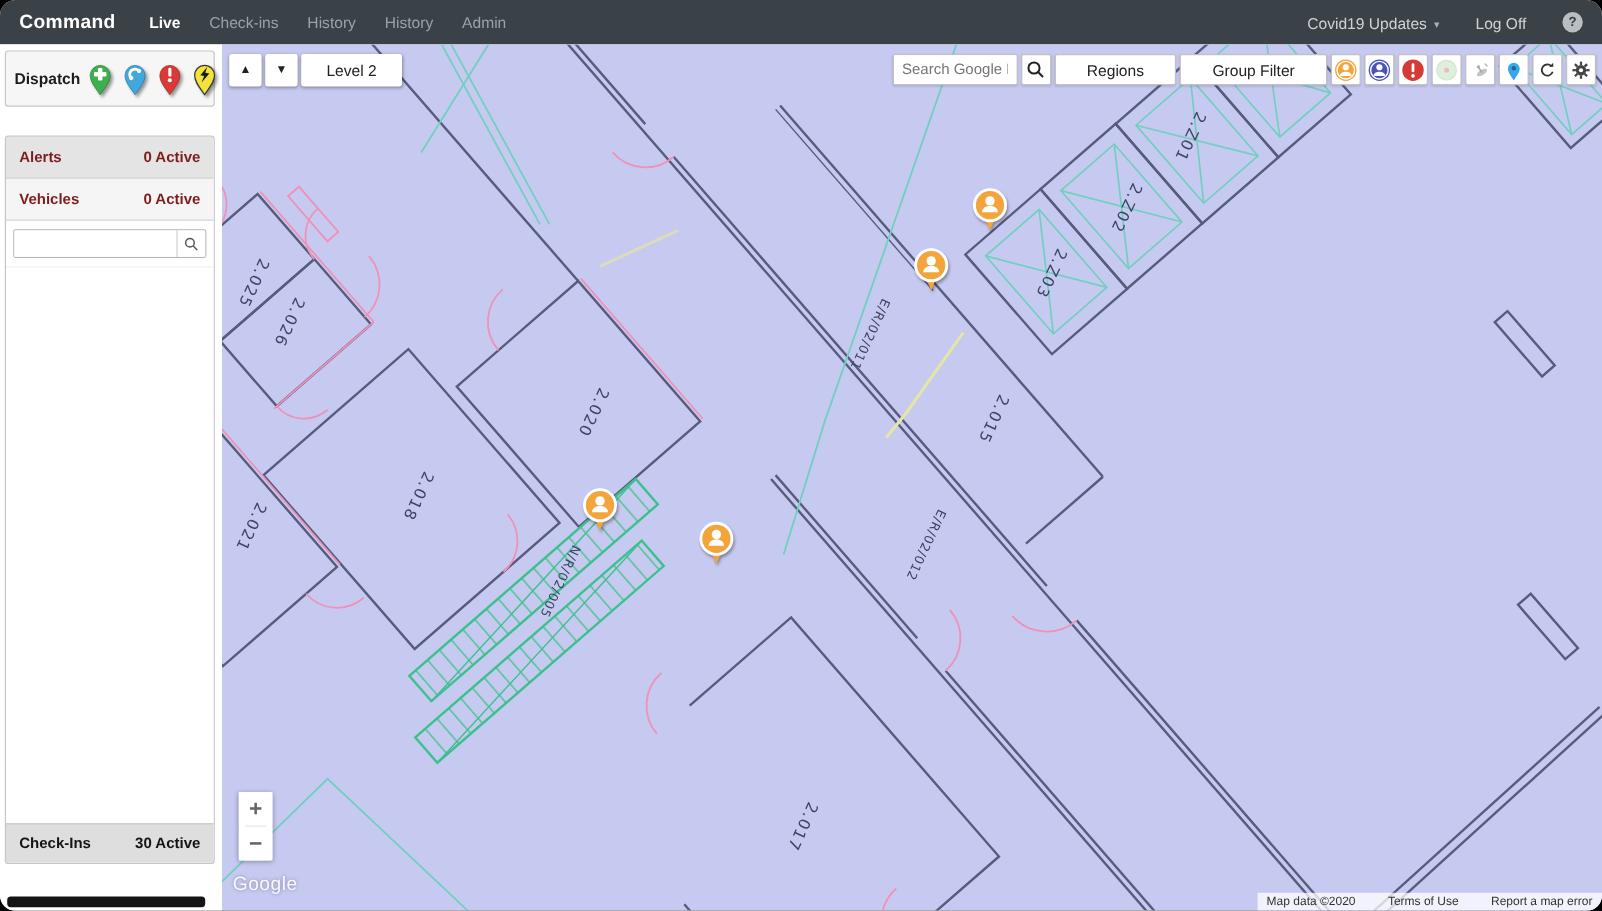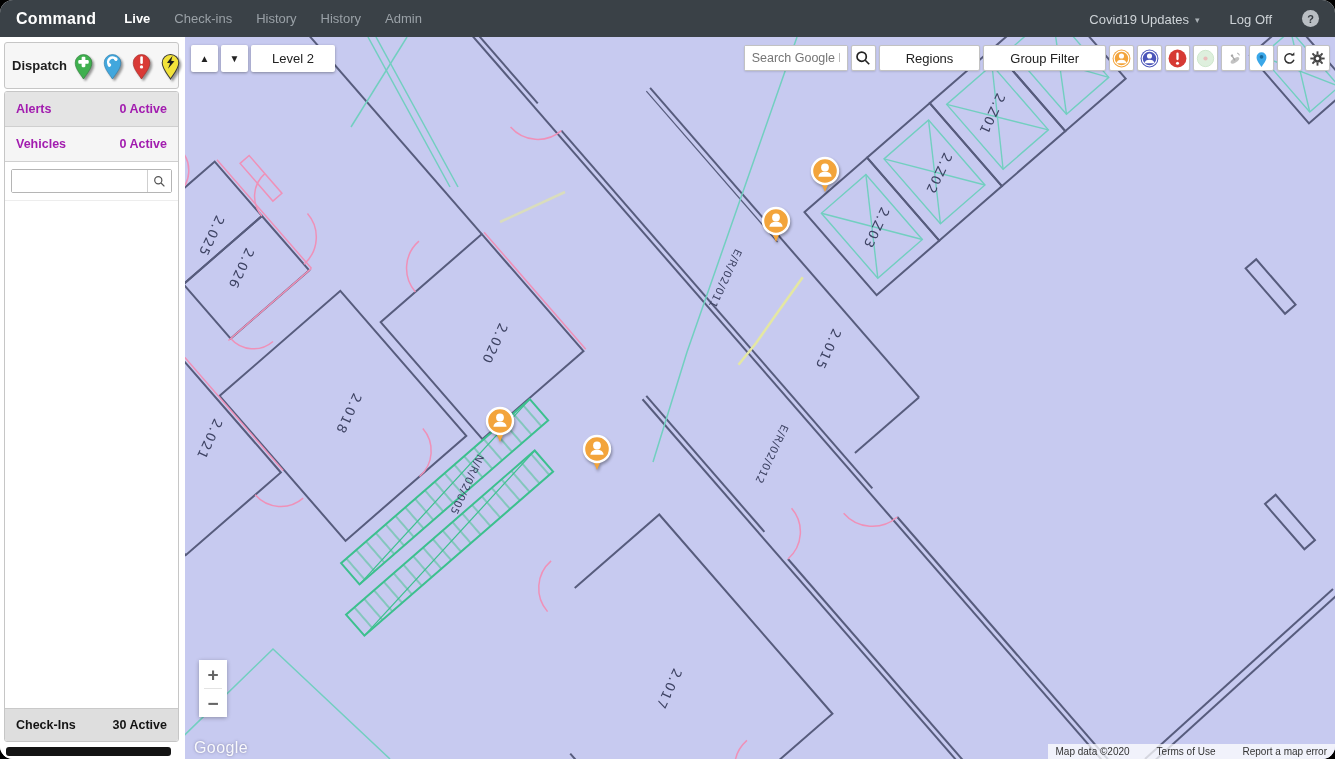--- a/index.html
+++ b/index.html
@@ -27,32 +27,32 @@
   .logoff{cursor:pointer}
   .help-circle{width:17px;height:17px;border-radius:50%;background:#b9bec3;
     color:#343a40;font-size:11px;font-weight:bold;display:flex;align-items:center;
     justify-content:center;cursor:pointer}
 
   
   .content{flex:1;display:flex;min-height:0}
 
   
   .sidebar{width:185px;flex:none;background:#fff;display:flex;flex-direction:column;
-    padding:5px 6px 3px 4px;gap:2px}
+    padding:5px 6px 3px 4px;gap:24px}
   .dispatch{border:1px solid #c6c6c6;border-radius:3px;background:#f6f6f6;
     height:47px;flex:none;display:flex;align-items:center;padding:0 4px 0 7px}
   .dispatch-label{font-size:13px;font-weight:bold;color:#1d1d1d;margin-right:4px}
   .pins{display:flex;align-items:center;gap:4px}
   .pin{width:25px;height:28px;cursor:pointer;
     filter:drop-shadow(2.5px 2.5px 1.2px rgba(0,0,0,.4))}
   .panel{border:1px solid #c6c6c6;border-radius:3px;background:#fff;flex:1;
     display:flex;flex-direction:column;overflow:hidden}
   .srow{height:35px;flex:none;display:flex;align-items:center;
     justify-content:space-between;padding:0 11px;font-size:12.5px;font-weight:bold;
-    color:#a21caf;border-bottom:1px solid #cfcfcf;cursor:pointer}
+    color:#7f1d1d;border-bottom:1px solid #cfcfcf;cursor:pointer}
   .srow.r0{background:#e4e4e4}.srow.r1{background:#d8d8d8}.srow.r2{background:#f5f5f5}
   .searchwrap{flex:none;padding:7px 6px;border-bottom:1px solid #ededed;background:#fff}
   .sb-search{display:flex;height:24px;border:1px solid #b5b5b5;border-radius:2px;background:#fff}
   .sb-search input{flex:1;border:0;outline:none;padding:0 6px;font-size:12px;min-width:0}
   .sb-search .mag{width:24px;border-left:1px solid #cfcfcf;display:flex;
     align-items:center;justify-content:center;cursor:pointer;background:#fff}
   .spacer{flex:1;background:#fff}
   .checkins{height:33px;flex:none;display:flex;align-items:center;
     justify-content:space-between;padding:0 11px;font-size:12.5px;font-weight:bold;
     color:#141414;background:#dedede;border-top:1px solid #c9c9c9;cursor:pointer}
@@ -90,21 +90,21 @@
   .mt.icon{width:25px}
   .mt.txt{padding:0 26px}
 
   .zoomctl{position:absolute;left:14px;bottom:42px;width:28px;background:#fff;
     border-radius:2px;box-shadow:0 1px 4px rgba(0,0,0,.3);display:flex;
     flex-direction:column;z-index:5}
   .zbtn{height:28px;border:0;background:#fff;font-size:19px;font-weight:bold;
     color:#666;cursor:pointer;line-height:1}
   .zdiv{height:1px;background:#e3e3e3;margin:0 5px}
 
-  .glogo{position:absolute;left:9px;bottom:2px;font-size:16px;color:rgba(255,255,255,.92);
+  .glogo{position:absolute;left:9px;bottom:12px;font-size:16px;color:rgba(255,255,255,.92);
     letter-spacing:.4px;text-shadow:0 0 3px rgba(70,70,110,.55);z-index:5}
   .attrib{position:absolute;right:0;bottom:0;background:rgba(255,255,255,.75);
     font-size:10px;color:#333;padding:2px 8px;display:flex;gap:27px;z-index:5}
   .attrib span{cursor:default}
   .attrib .lnk{cursor:pointer}
 </style>
 </head>
 <body>
 
 <div class="app">

